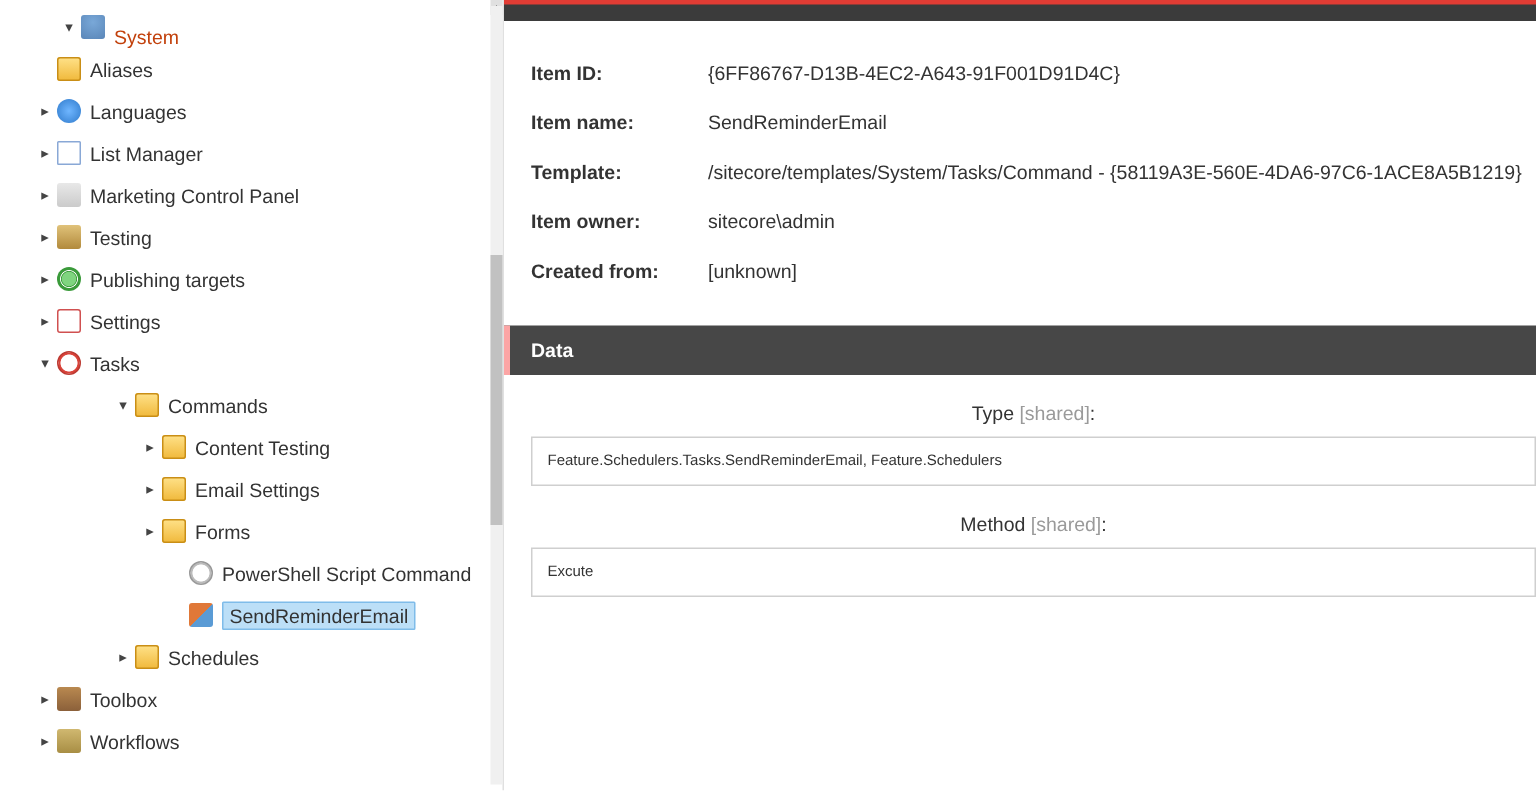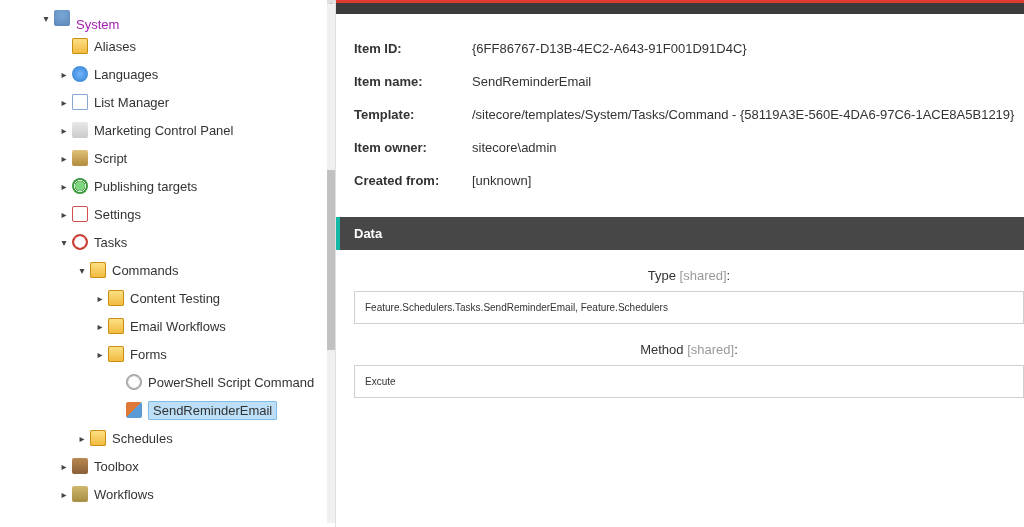--- a/index.html
+++ b/index.html
@@ -77,25 +77,25 @@
     margin: 0 6px 0 2px;
     display: inline-block;
   }
   .node .label { }
   .node.selected .label {
     background: #bcdff7;
     border: 1px solid #7fbce9;
     padding: 1px 4px;
     border-radius: 1px;
   }
-  .node.system .label { color: #a21caf; margin-top: 12px; }
+  .node.system .label { color: #c2410c; margin-top: 12px; }
 
   
   .lv0 { padding-left: 40px; }
-  .lv1 { padding-left: 58px; }
+  .lv1 { padding-left: 24px; }
   .lv2 { padding-left: 76px; }
   .lv3 { padding-left: 94px; }
   .lv4 { padding-left: 112px; }
 
   
   .ic-db { background: radial-gradient(circle at 50% 30%, #79a8d8, #5a86b8); border-radius: 2px; }
   .ic-folder {
     background: linear-gradient(#ffe28a,#f0b83a);
     border-radius: 2px;
     box-shadow: inset 0 0 0 1px #c98e16;
@@ -178,21 +178,21 @@
     font-weight: 600;
     color: #333;
     flex: 0 0 118px;
   }
   .info-value { color: #333; }
   .section-bar {
     background: #474747;
     color: #fff;
     font-weight: 600;
     padding: 9px 14px;
-    border-left: 4px solid #14b8a6;
+    border-left: 4px solid #fca5a5;
   }
   .fields {
     padding: 18px 0 0 18px;
   }
   .field { margin-bottom: 18px; }
   .field-label { color: #333; margin-bottom: 8px; text-align: center; }
   .field-label .shared { color: #9a9a9a; }
   .field-input {
     width: 100%;
     max-width: 680px;
@@ -246,21 +246,21 @@
               <div class="node lv1">
             <span class="toggle">▸</span>
             <span class="icon ic-dash"></span>
             <span class="label">Marketing Control Panel</span>
           </div>
             </li>
           <li>
               <div class="node lv1">
             <span class="toggle">▸</span>
             <span class="icon ic-pkg"></span>
-            <span class="label">Script</span>
+            <span class="label">Testing</span>
           </div>
             </li>
           <li>
               <div class="node lv1">
             <span class="toggle">▸</span>
             <span class="icon ic-target"></span>
             <span class="label">Publishing targets</span>
           </div>
             </li>
           <li>
@@ -288,21 +288,21 @@
                       <div class="node lv3">
                     <span class="toggle">▸</span>
                     <span class="icon ic-folder"></span>
                     <span class="label">Content Testing</span>
                   </div>
                     </li>
                   <li>
                       <div class="node lv3">
                     <span class="toggle">▸</span>
                     <span class="icon ic-folder"></span>
-                    <span class="label">Email Workflows</span>
+                    <span class="label">Email Settings</span>
                   </div>
                     </li>
                   <li>
                       <div class="node lv3">
                     <span class="toggle">▸</span>
                     <span class="icon ic-folder"></span>
                     <span class="label">Forms</span>
                   </div>
                     </li>
                   <li>

